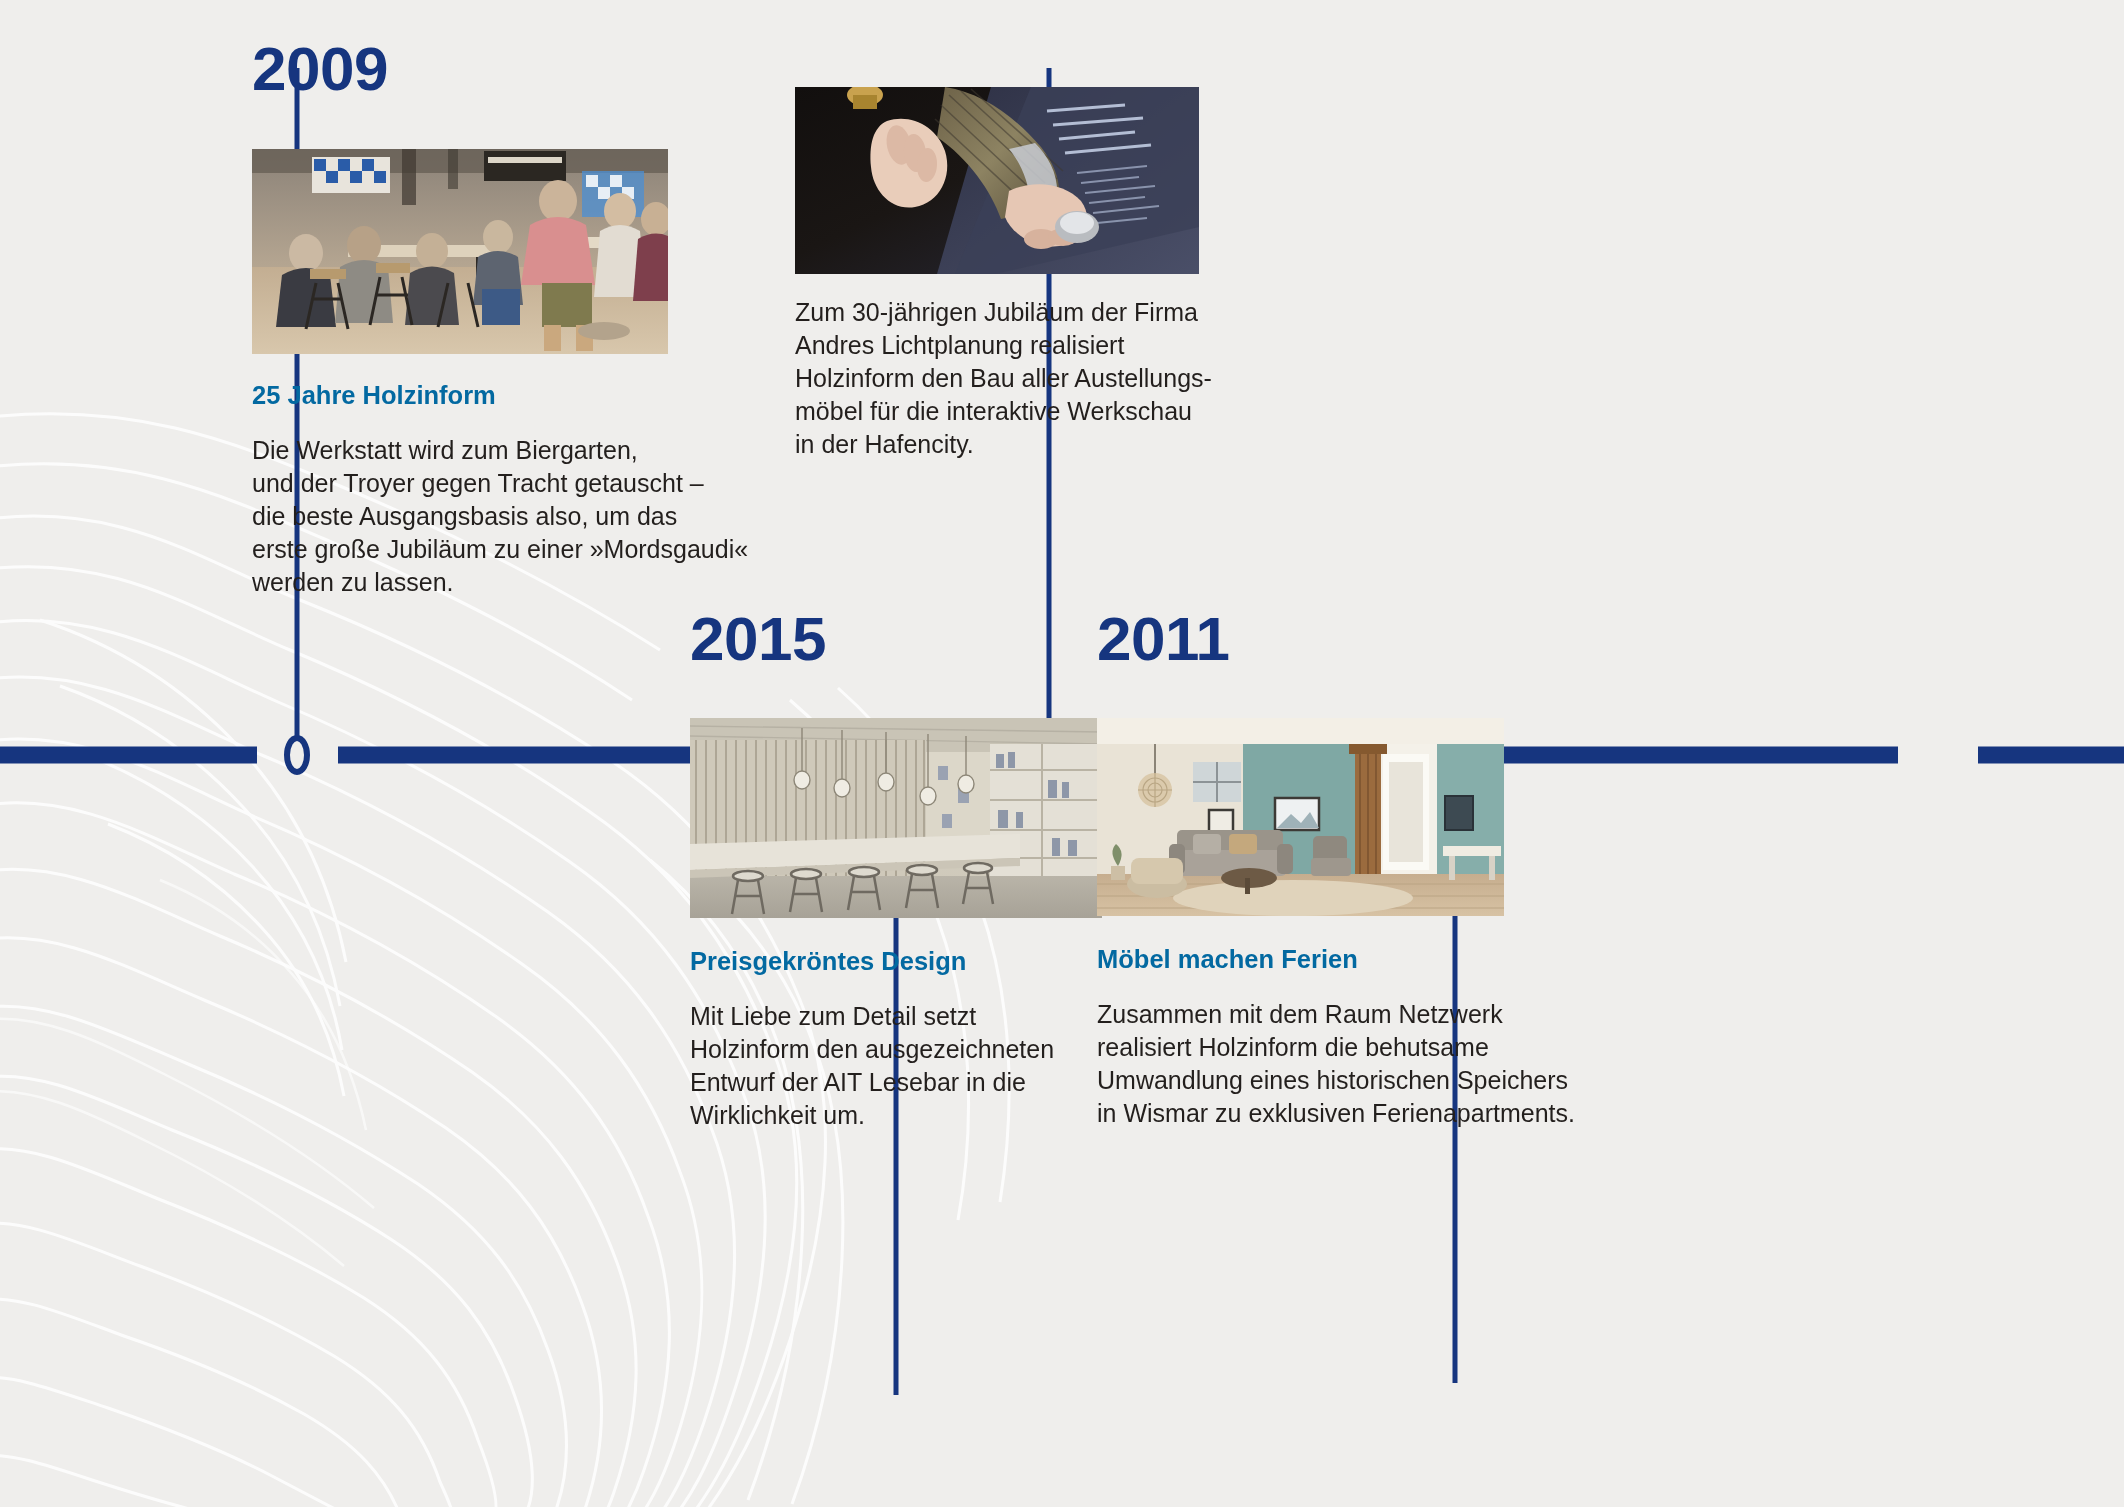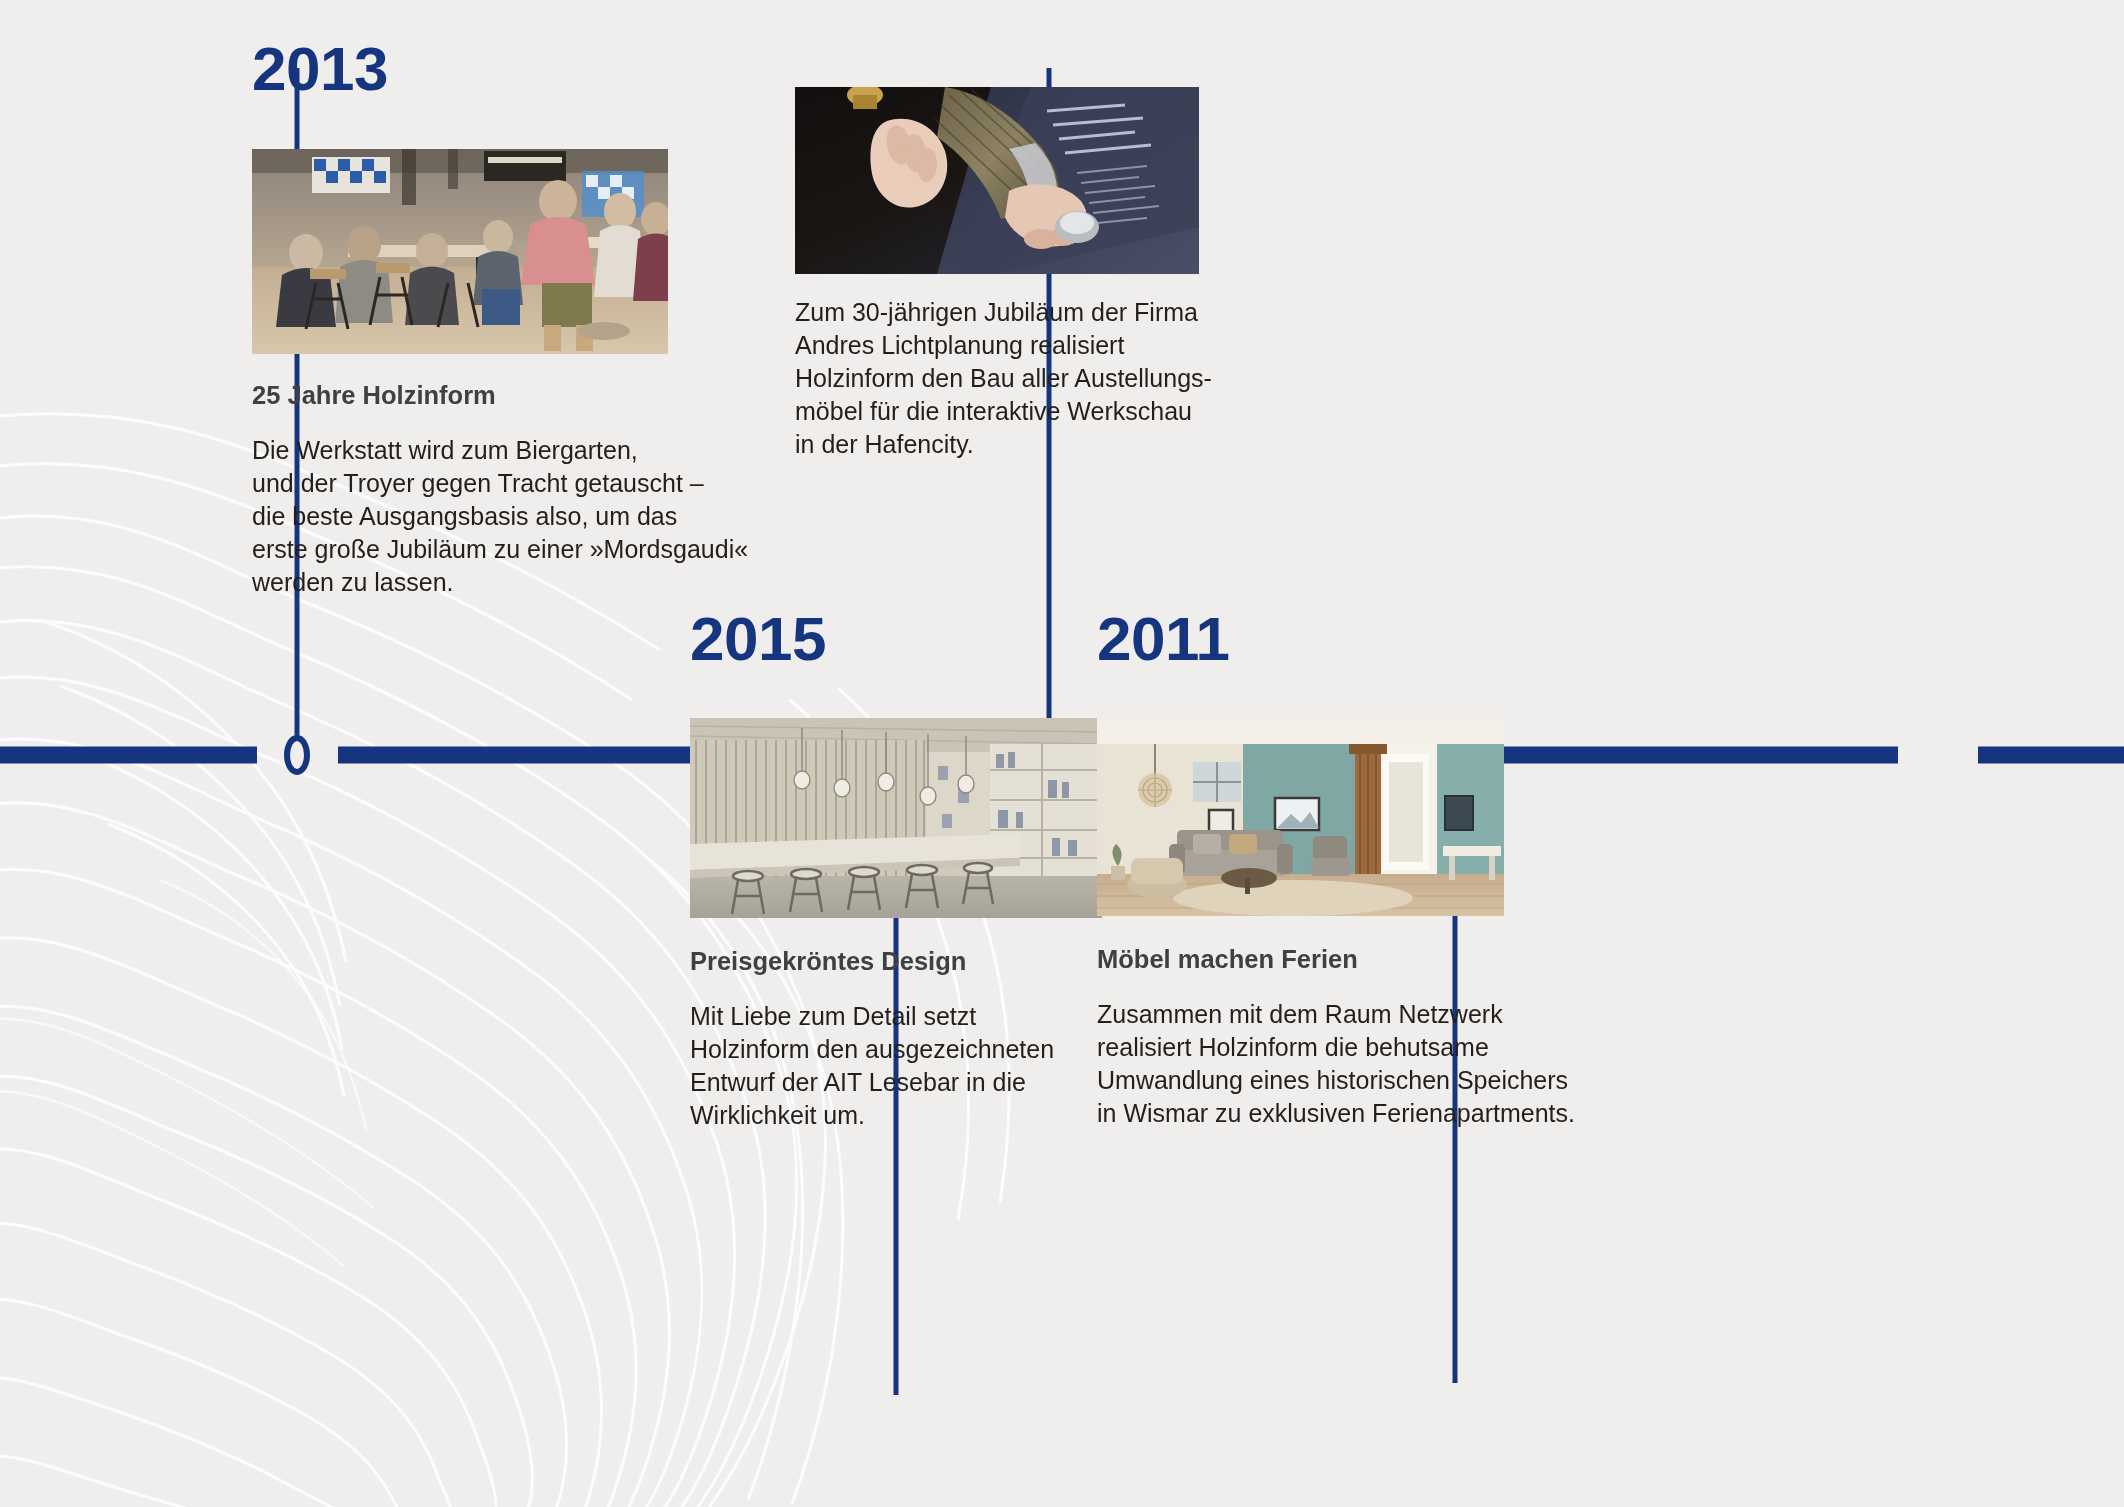--- a/index.html
+++ b/index.html
@@ -61,21 +61,21 @@
   .photo {
     display: block;
     overflow: hidden;
     position: relative;
     background: #6b6258;
   }
 
   .photo svg { display: block; }
 
   .entry-title {
-    color: #404040;
+    color: #0369a1;
     font-size: 25.5px;
     font-weight: bold;
     line-height: 1.25;
     white-space: nowrap;
   }
 
   .entry-body {
     color: #231f1d;
     font-size: 25px;
     line-height: 1.32;
@@ -170,21 +170,21 @@
       <line x1="1049" y1="68" x2="1049" y2="738"></line>
       <line x1="896" y1="772" x2="896" y2="1395"></line>
       <line x1="1455" y1="772" x2="1455" y2="1383"></line>
     </g>
   </g>
 </svg>
 
 <div id="stage">
 
   <div class="entry" id="entry-2011">
-    <div class="year">2013</div>
+    <div class="year">2009</div>
 
     <div class="photo">
       <svg width="416" height="205" viewBox="0 0 416 205">
         <defs>
           <linearGradient id="p1bg" x1="0" y1="0" x2="0" y2="1">
             <stop offset="0" stop-color="#8b8278"></stop>
             <stop offset="0.55" stop-color="#b3a490"></stop>
             <stop offset="1" stop-color="#cbb79c"></stop>
           </linearGradient>
           <linearGradient id="p1floor" x1="0" y1="0" x2="0" y2="1">

